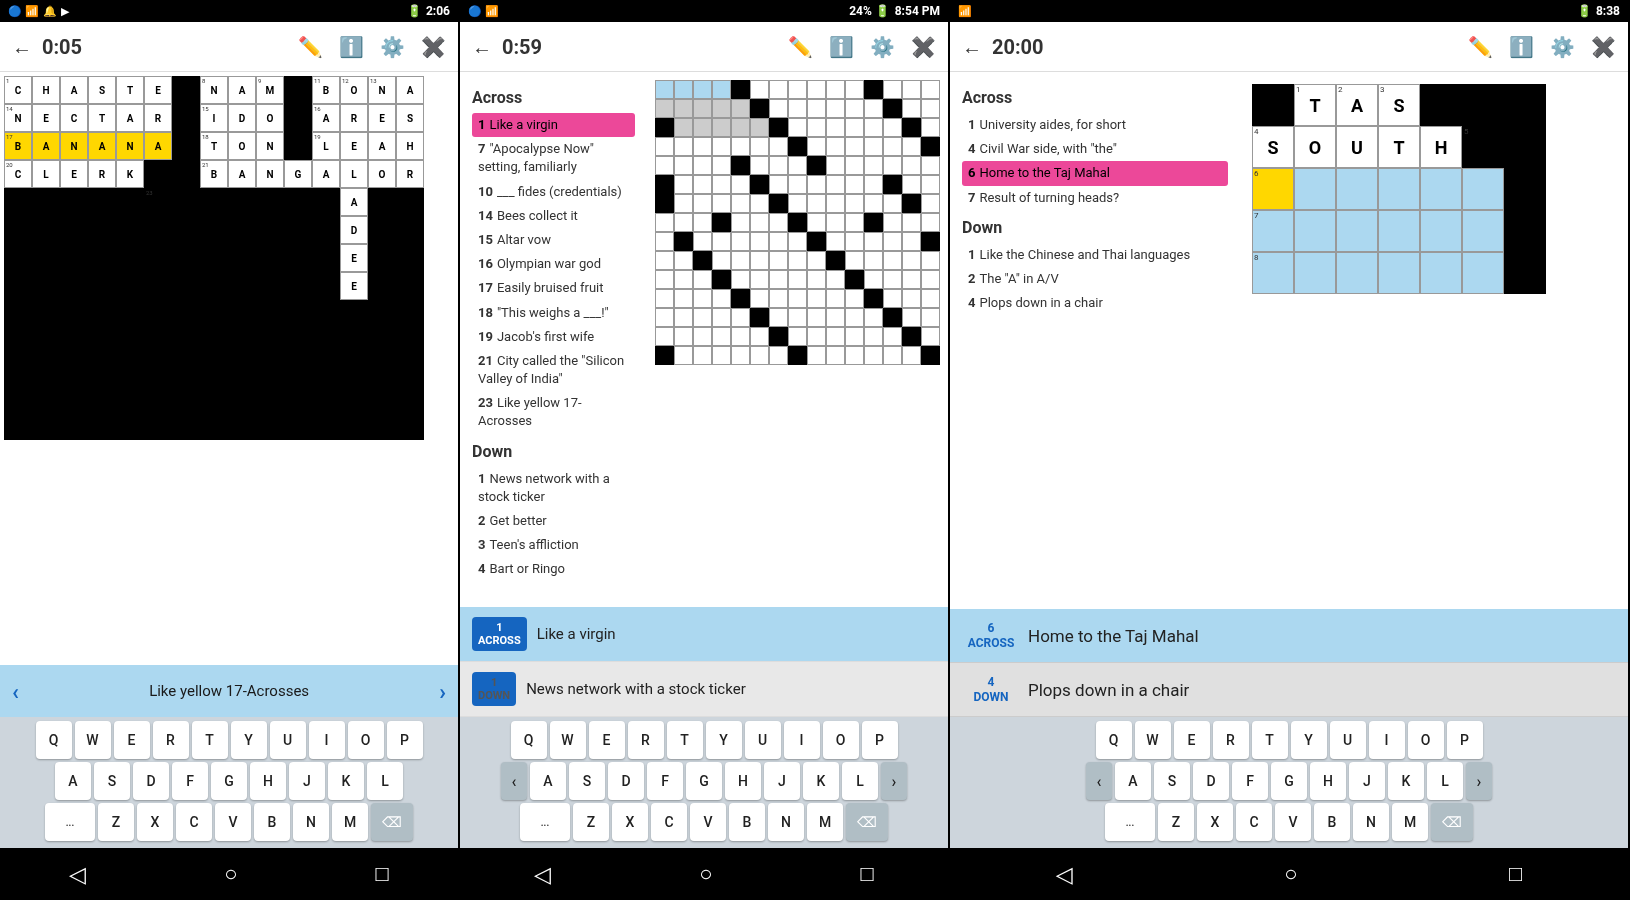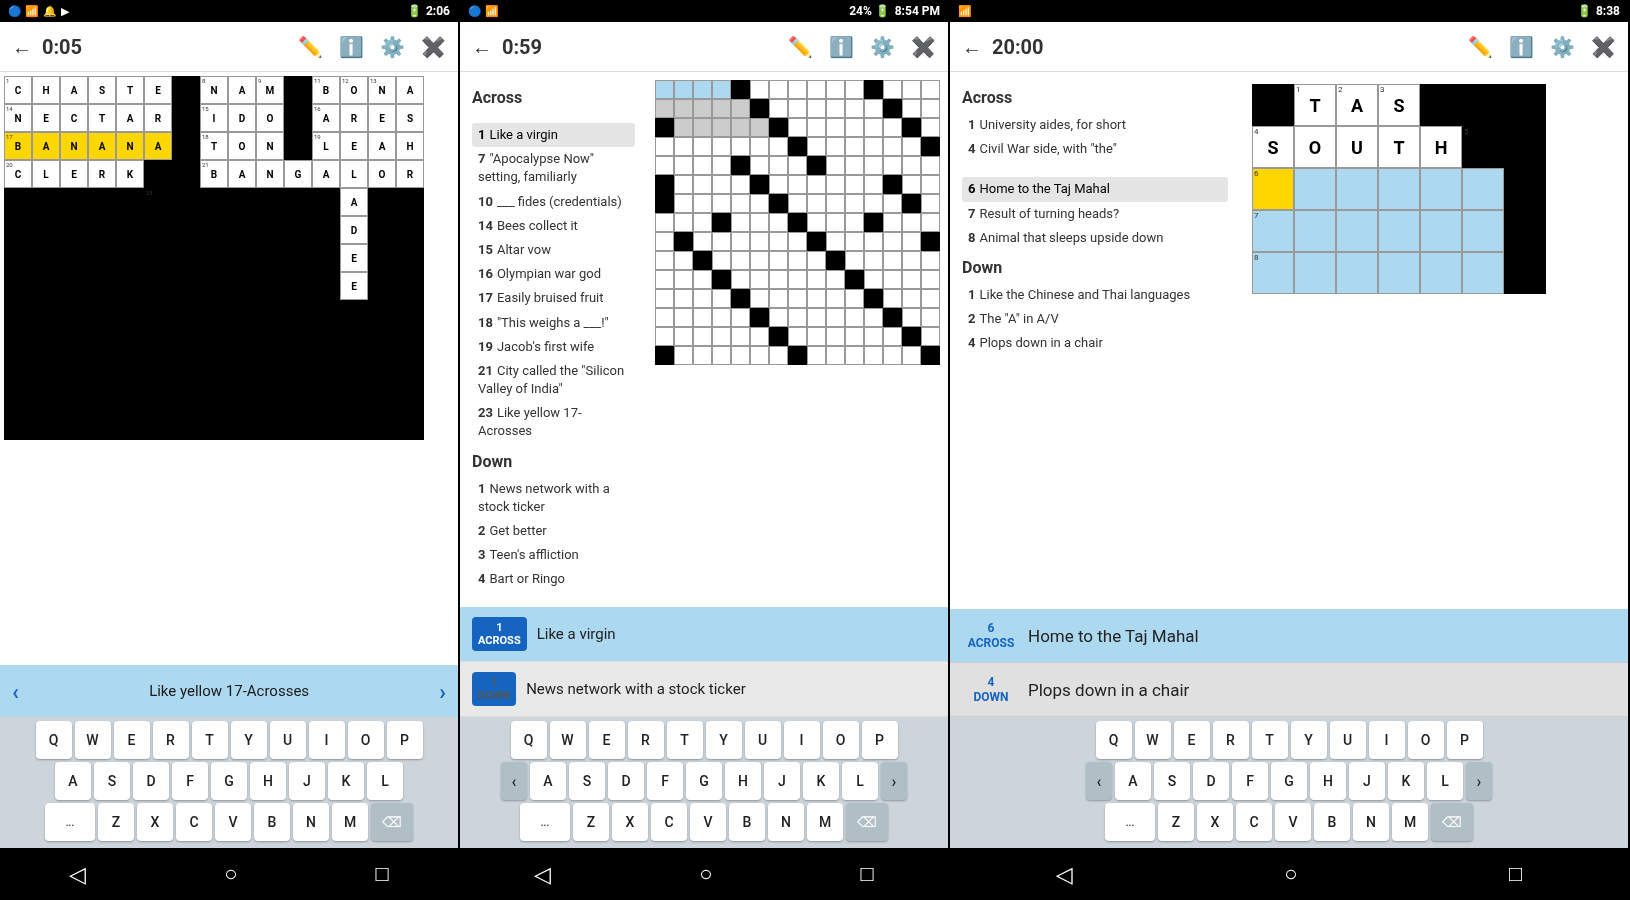--- a/index.html
+++ b/index.html
@@ -191,23 +191,22 @@
       margin-top: 8px;
     }
     .clue-item {
       font-size: 13px;
       color: #333;
       padding: 3px 6px;
       border-radius: 3px;
       line-height: 1.4;
     }
     .clue-item.highlight {
-      background: #e5e5e5;
+      background: #ec4899;
       color: #000;
-      margin-top: 16px;
     }
     .clue-num { font-weight: bold; margin-right: 4px; }
 
     
     .grid-2 {
       grid-template-columns: repeat(15, 19px);
       grid-template-rows: repeat(15, 19px);
       margin: 4px;
     }
     .grid-2 .cell { font-size: 7px; }
@@ -1069,21 +1068,20 @@
 
   <div class="p3-main">
 
     <div class="p3-clues">
       <div class="clue-section-title">Across</div>
       <div id="p3-across-clues">
           <div class="clue-item"><span class="clue-num">1</span>University aides, for short</div>
           <div class="clue-item"><span class="clue-num">4</span>Civil War side, with "the"</div>
           <div class="clue-item highlight"><span class="clue-num">6</span>Home to the Taj Mahal</div>
           <div class="clue-item"><span class="clue-num">7</span>Result of turning heads?</div>
-          <div class="clue-item"><span class="clue-num">8</span>Animal that sleeps upside down</div>
         </div>
       <div class="clue-section-title">Down</div>
       <div id="p3-down-clues">
           <div class="clue-item"><span class="clue-num">1</span>Like the Chinese and Thai languages</div>
           <div class="clue-item"><span class="clue-num">2</span>The "A" in A/V</div>
           <div class="clue-item"><span class="clue-num">4</span>Plops down in a chair</div>
         </div>
     </div>
 
     <div class="p3-grid-area" style="display:flex; flex-direction:column; align-items:flex-start; padding:8px;">

